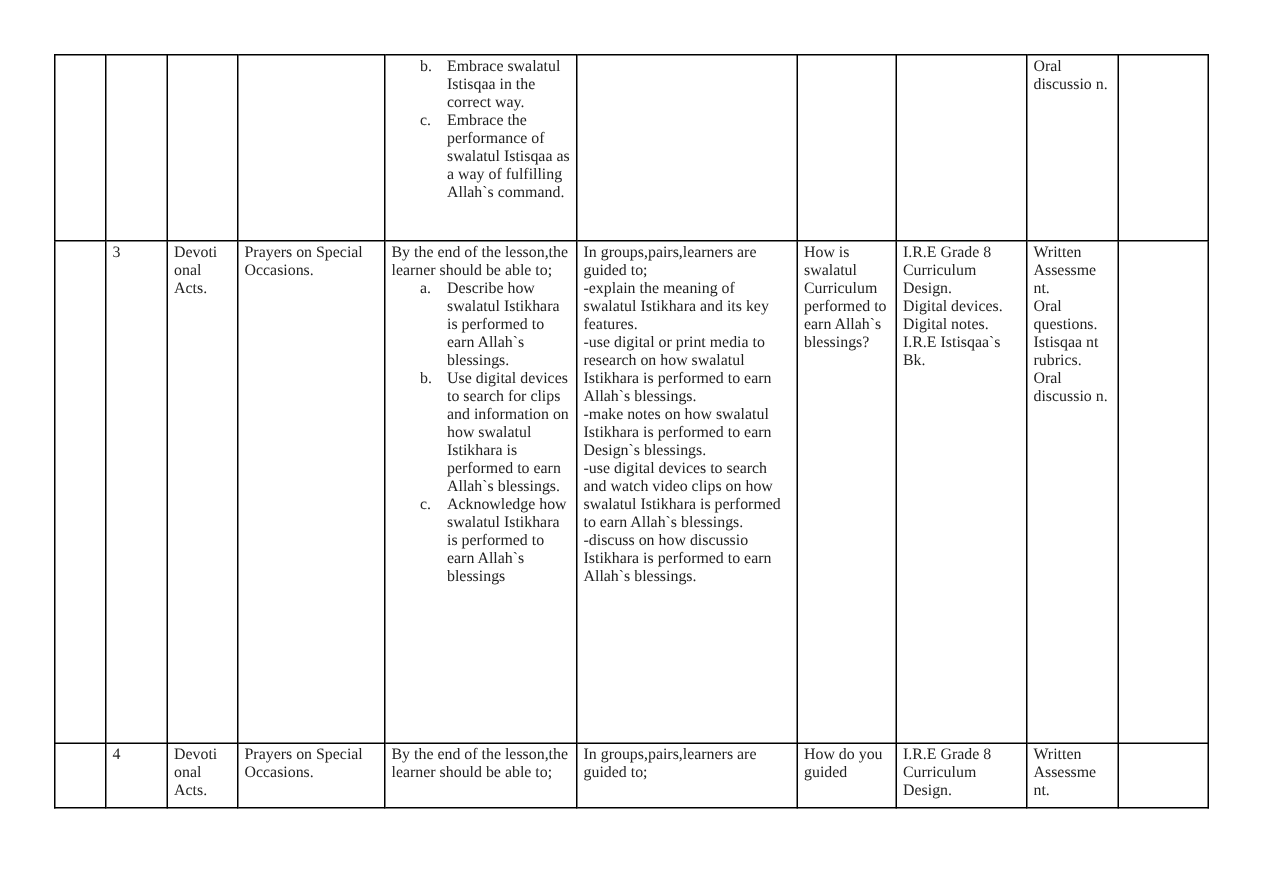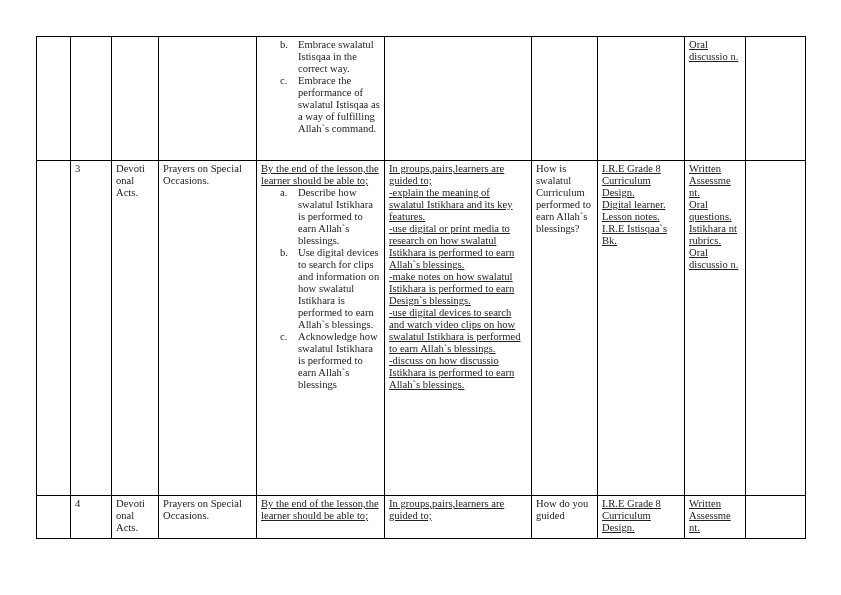--- a/index.html
+++ b/index.html
@@ -12,21 +12,21 @@
     table.plan td {
       border: 1px solid #000; vertical-align: top; padding: 2px 4px 0 4px;
       word-wrap: break-word; overflow-wrap: anywhere;
     }
     .r1 td { height: 121px; }
     .r2 td { height: 332px; }
     .r3 td { height: 40px; }
     ol.outc { margin: 0; padding: 0 0 0 37px; list-style: none; }
     ol.outc li { position: relative; }
     ol.outc li .mk { position: absolute; left: -18px; }
-    .line { display: block; text-decoration: underline; }
+    .line { display: block; }
   </style>
 </head>
 <body>
 
 <table class="plan">
   <colgroup>
     <col style="width:34px">
       <col style="width:41px">
       <col style="width:47px">
       <col style="width:98px">
@@ -75,28 +75,28 @@
           <span class="line">In groups,pairs,learners are guided to;</span>
           <span class="line">-explain the meaning of swalatul Istikhara and its key features.</span>
           <span class="line">-use digital or print media to research on how swalatul Istikhara is performed to earn Allah`s blessings.</span>
           <span class="line">-make notes on how swalatul Istikhara is performed to earn Design`s blessings.</span>
           <span class="line">-use digital devices to search and watch video clips on how swalatul Istikhara is performed to earn Allah`s blessings.</span>
           <span class="line">-discuss on how discussio Istikhara is performed to earn Allah`s blessings.</span>
         </td>
         <td>How is swalatul Curriculum performed to earn Allah`s blessings?</td>
         <td>
           <span class="line">I.R.E Grade 8 Curriculum Design.</span>
-          <span class="line">Digital learner.</span>
-          <span class="line">Lesson notes.</span>
+          <span class="line">Digital devices.</span>
+          <span class="line">Digital notes.</span>
           <span class="line">I.R.E Istisqaa`s Bk.</span>
         </td>
         <td>
           <span class="line">Written Assessme nt.</span>
           <span class="line">Oral questions.</span>
-          <span class="line">Istikhara nt rubrics.</span>
+          <span class="line">Istisqaa nt rubrics.</span>
           <span class="line">Oral discussio n.</span>
         </td>
         <td></td>
       </tr>
       <tr class="r3">
         <td></td>
         <td>4</td>
         <td>Devoti onal Acts.</td>
         <td>Prayers on Special Occasions.</td>
         <td>

